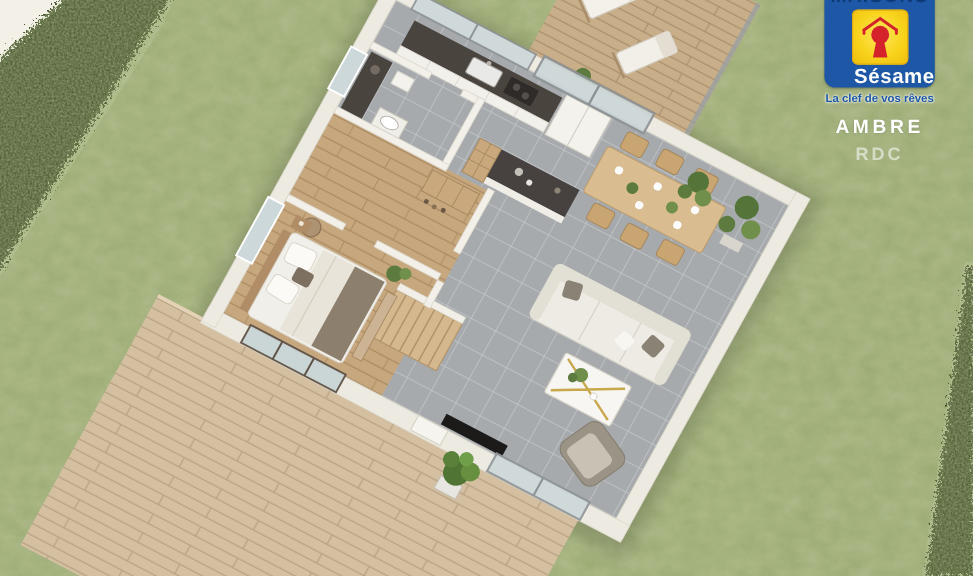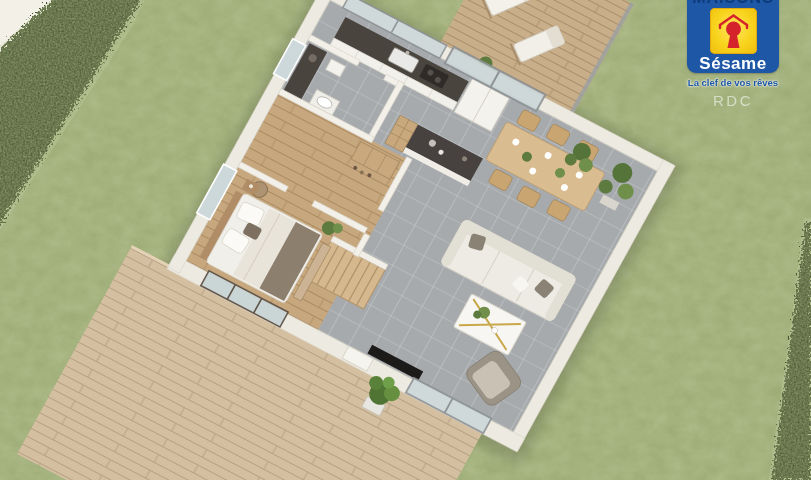--- a/index.html
+++ b/index.html
@@ -6,26 +6,26 @@
   .stage{position:relative;width:811px;height:480px;overflow:hidden;background:#9cab74;}
   .stage svg{position:absolute;left:0;top:0;display:block;}
   
   .brand{position:absolute;top:-14px;left:687px;width:92px;text-align:center;}
   .brand-box{height:87px;background:#1d57a5;border-radius:9px;box-shadow:0 1px 2px rgba(0,0,0,.25);}
   .brand-maisons{padding-top:3px;font-size:16px;font-weight:800;letter-spacing:1px;color:#0d3b7a;}
   .logo-square{width:47px;height:46px;margin:1px auto 0;border-radius:5px;
     background:radial-gradient(circle at 50% 45%,#ffe65e 0%,#f8d31c 55%,#eebd0e 100%);
     box-shadow:inset 0 0 0 1px #e2a90c;position:relative;}
   .logo-square svg{position:absolute;left:0;top:0;}
-  .brand-sesame{margin-top:0;font-size:17px;font-weight:800;color:#ffffff;letter-spacing:.5px;}
+  .brand-sesame{margin-top:0;font-size:17px;font-weight:800;color:#ffffff;letter-spacing:.5px;text-align:right;}
   .brand-tagline{margin-top:4px;font-size:9.5px;font-weight:700;color:#1d57a5;white-space:nowrap;
     text-shadow:0 0 2px #ffffff,0 0 3px #ffffff;text-align:center;}
   .plan-model{margin-top:10px;font-size:16px;font-weight:700;color:#ffffff;letter-spacing:3px;
     text-shadow:0 0 2px rgba(0,0,0,.15);}
-  .plan-floor{margin-top:4px;font-size:15px;font-weight:400;color:rgba(255,255,255,.55);letter-spacing:2.5px;}
+  .plan-floor{margin-top:4px;font-size:15px;font-weight:700;color:rgba(255,255,255,.55);letter-spacing:2.5px;}
 </style>
 </head>
 <body>
 
 <div class="stage">
 
 <svg width="811" height="480" viewBox="0 0 811 480">
   <defs>
 
     <pattern id="tileP" width="23" height="23" patternUnits="userSpaceOnUse">
@@ -314,16 +314,17 @@
         <svg width="47" height="46" viewBox="0 0 47 46">
           <path d="M10 17 L23.5 7.5 L37 17" fill="none" stroke="#d5232b" stroke-width="2.4" stroke-linecap="round"></path>
           <path d="M10 17v3M37 17v3" stroke="#d5232b" stroke-width="2.4" stroke-linecap="round"></path>
           <circle cx="23.5" cy="21" r="7.5" fill="#d5232b"></circle>
           <path d="M20.5 25 L17.5 40 L29.5 40 L26.5 25 Z" fill="#d5232b"></path>
         </svg>
       </div>
       <div class="brand-sesame">Sésame</div>
     </div>
     <div class="brand-tagline">La clef de vos rêves</div>
+    <div class="plan-model">AMBRE</div>
     <div class="plan-floor">RDC</div>
   </div>
 
 </div>
 
 </body></html>

